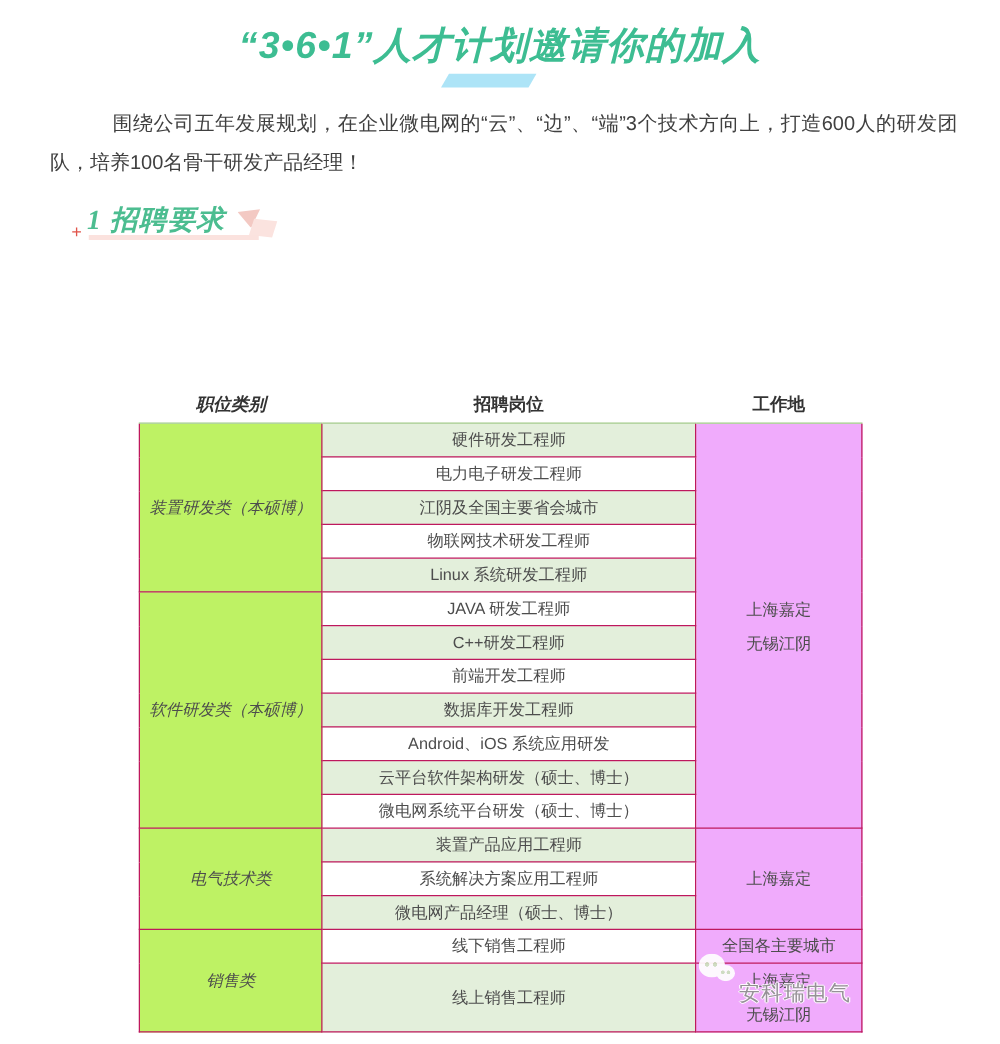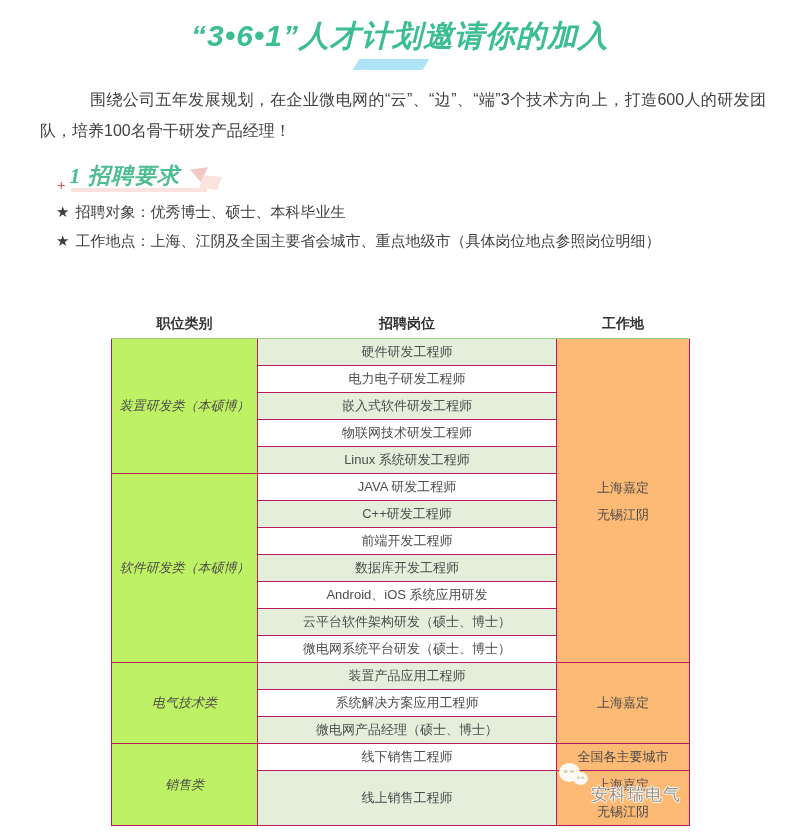--- a/index.html
+++ b/index.html
@@ -32,26 +32,26 @@
 
   .reqs{position:absolute;top:197px;left:56px;width:720px;font-size:15px;color:#3f3f3f;}
   .req{line-height:29px;}
   .star{margin-right:6px;}
 
   .tbl-wrap{position:absolute;top:310px;left:111px;}
   table{border-collapse:collapse;table-layout:fixed;width:578px;}
   col.c1{width:146px;} col.c2{width:299px;} col.c3{width:133px;}
   th{height:28px;border:none;border-bottom:1px solid #9fc986;background:#fff;
      font-size:14px;font-weight:bold;color:#333;text-align:center;vertical-align:middle;padding:0;}
-  th.it{}
+  th.it{font-style:italic;}
   td{height:26px;border:1px solid #be185d;font-size:13px;color:#4d4d4d;text-align:center;
      vertical-align:middle;padding:0;background:#fff;}
   td.g{background:#e3efdb;}
   td.cat{font-style:italic;background:#bef264;}
-  td.loc{background:#fdba74;}
+  td.loc{background:#f0abfc;}
   td.loc div{line-height:27px;}
   tr.tall td{height:50px;}
 
   .wm{position:absolute;left:559px;top:757px;width:140px;height:42px;opacity:0.92;
       pointer-events:none;z-index:5;}
   .wm-icon{position:absolute;left:0;top:6px;width:34px;height:26px;}
   .wm-icon .b1{position:absolute;left:0;top:0;width:21px;height:19px;border-radius:50%;
       background:radial-gradient(circle at 32% 45%,#cde1bf 1.6px,transparent 2px),
                  radial-gradient(circle at 62% 45%,#cde1bf 1.6px,transparent 2px),#fff;}
   .wm-icon .b2{position:absolute;left:14px;top:9px;width:15px;height:13px;border-radius:50%;
@@ -68,24 +68,20 @@
   <div class="title">“3•6•1”人才计划邀请你的加入</div>
   <div class="accent"></div>
 
   <div class="intro">围绕公司五年发展规划，在企业微电网的“云”、“边”、“端”3个技术方向上，打造600人的研发团队，培养100名骨干研发产品经理！</div>
 
   <div class="sec sec-1">
     <span class="plus">+</span><span class="sec-head">1 招聘要求</span><span class="deco"><i class="a"></i><i class="b"></i></span>
     <div class="pink-underline"></div>
   </div>
 
-  <div class="reqs">
-    <div class="req"><span class="star">★</span><span>招聘对象：优秀博士、硕士、本科毕业生</span></div>
-    <div class="req"><span class="star">★</span><span>工作地点：上海、江阴及全国主要省会城市、重点地级市（具体岗位地点参照岗位明细）</span></div>
-  </div>
 
 
   <div class="tbl-wrap">
   <table>
     <colgroup>
           <col class="c1">
           <col class="c2">
           <col class="c3">
         </colgroup>
     <thead>
@@ -101,21 +97,21 @@
         <td class="pos g">硬件研发工程师</td>
         <td class="loc" rowspan="12">
           <div>上海嘉定</div>
           <div>无锡江阴</div>
         </td>
       </tr>
       <tr>
             <td class="pos">电力电子研发工程师</td>
           </tr>
       <tr>
-            <td class="pos g">嵌入式软件研发工程师</td>
+            <td class="pos g">江阴及全国主要省会城市</td>
           </tr>
       <tr>
             <td class="pos">物联网技术研发工程师</td>
           </tr>
       <tr>
             <td class="pos g">Linux 系统研发工程师</td>
           </tr>
 
       <tr>
         <td class="cat" rowspan="7">软件研发类（本硕博）</td>

